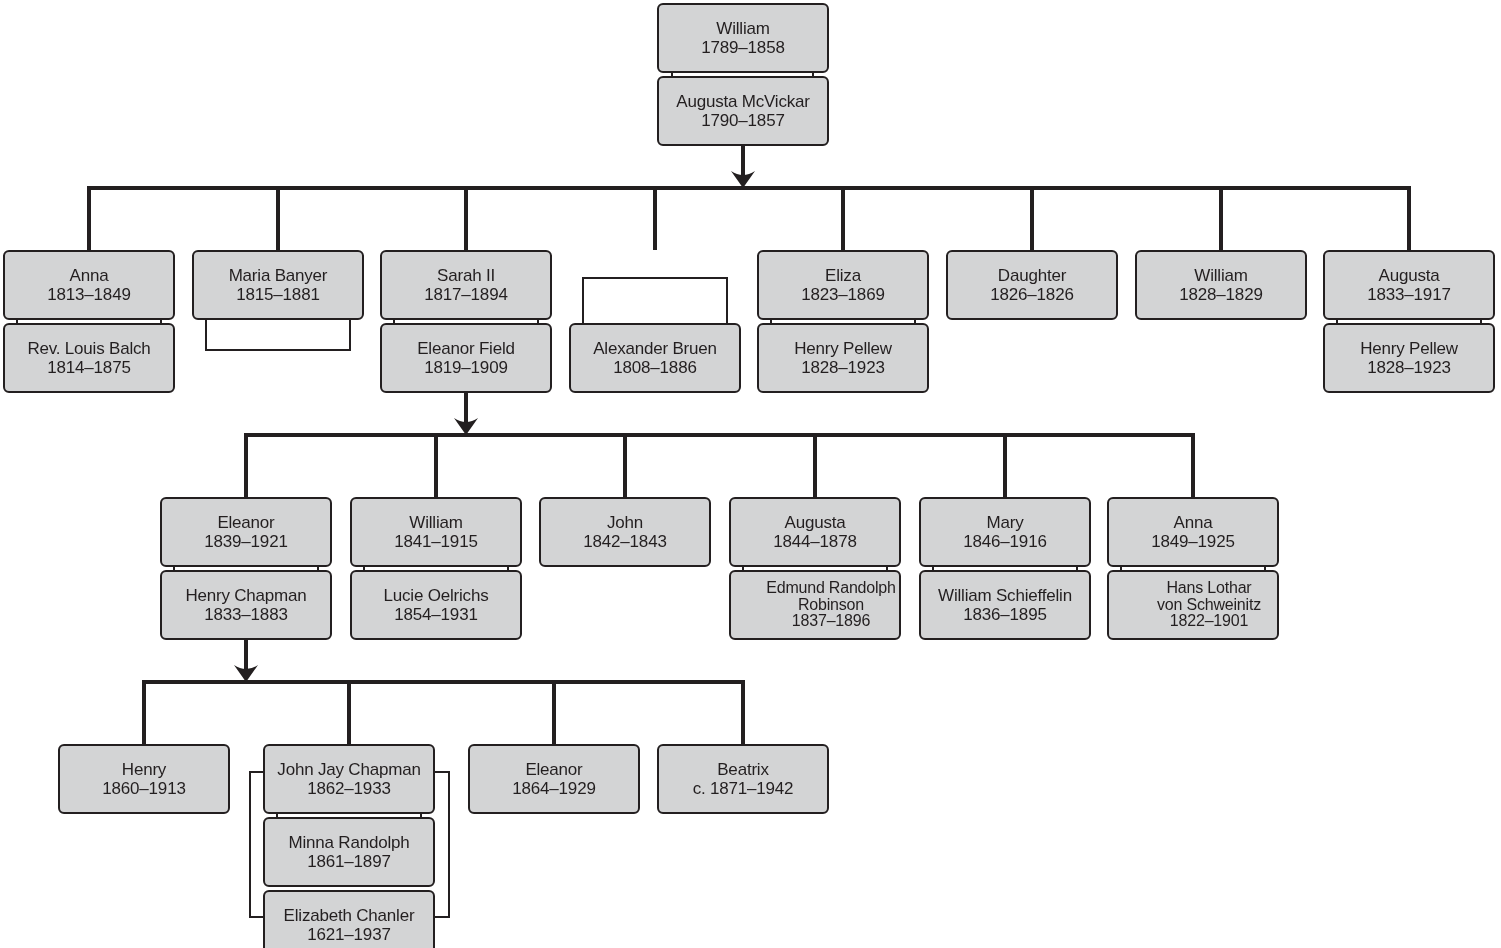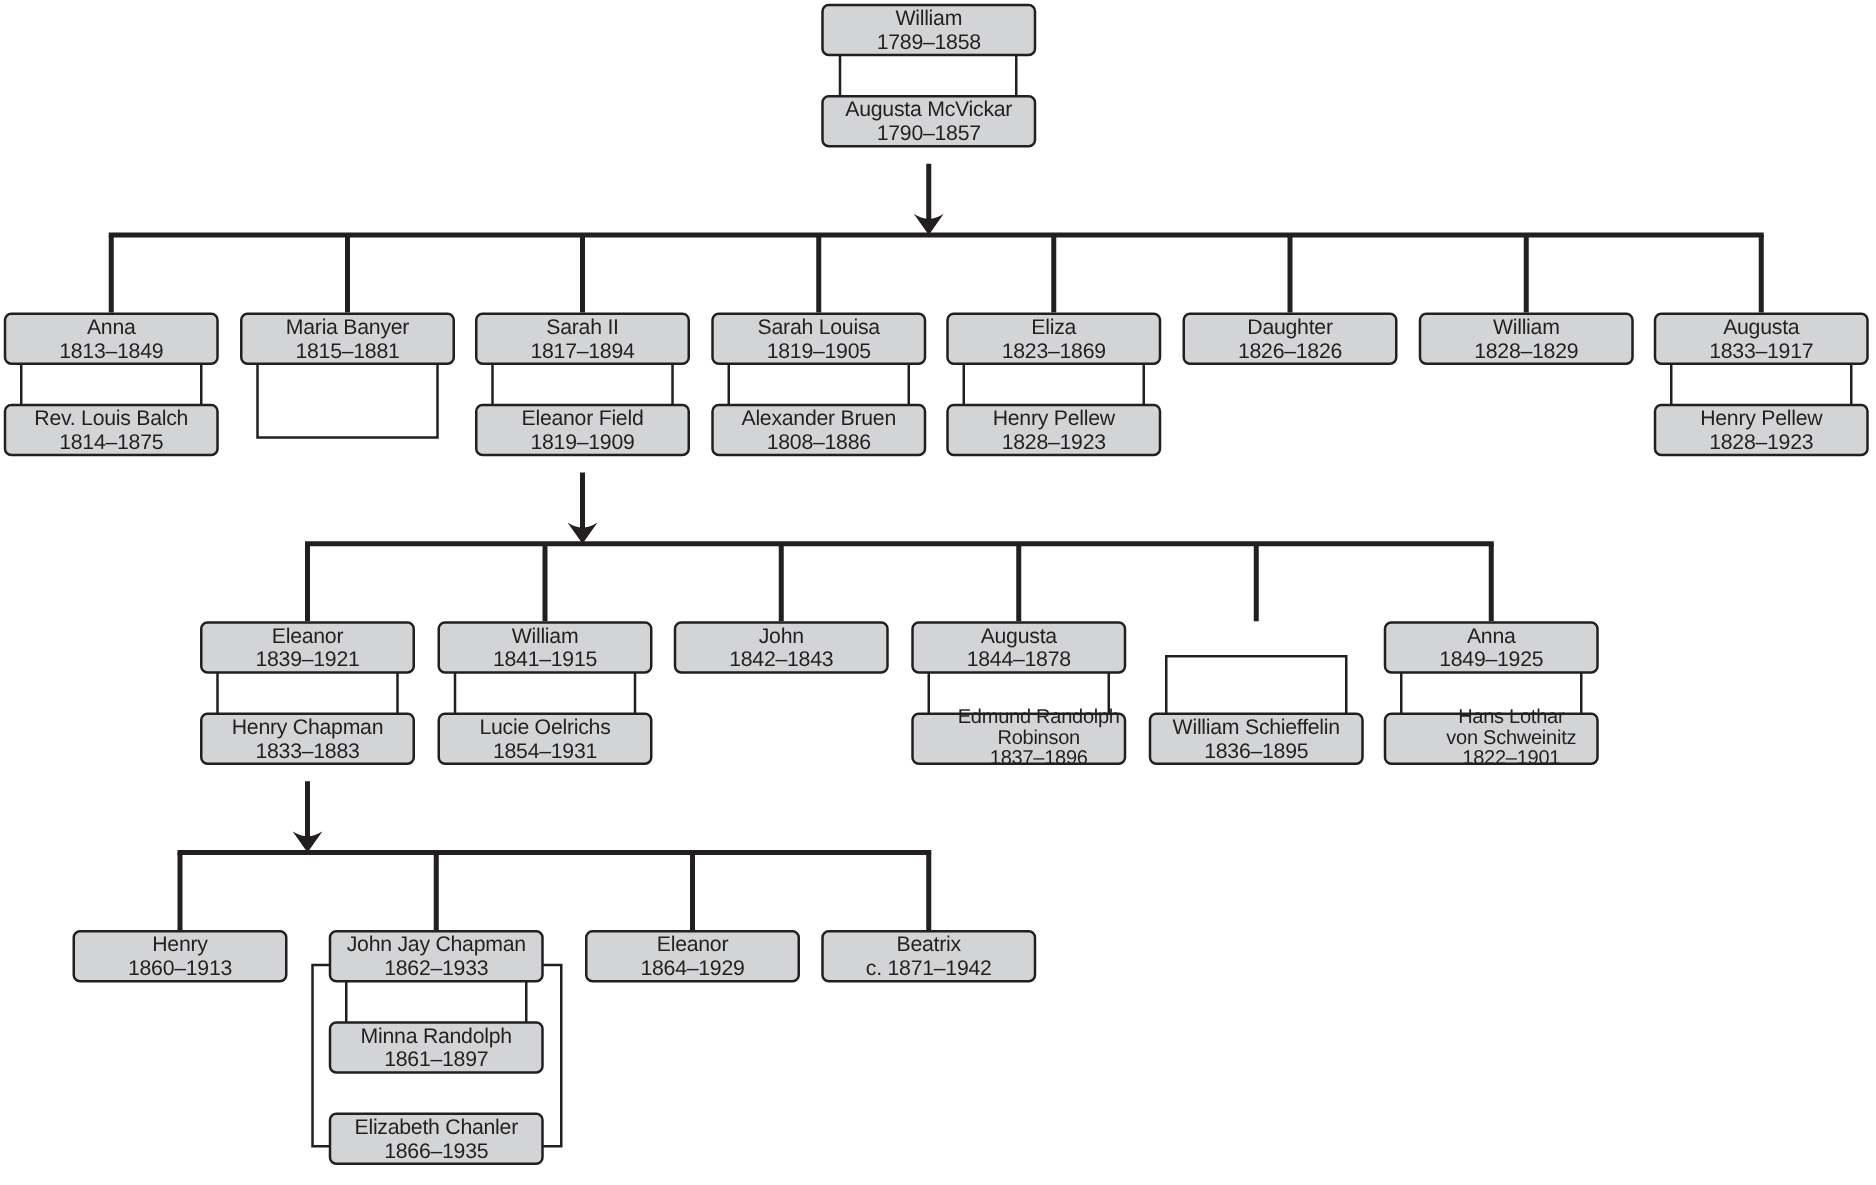--- a/index.html
+++ b/index.html
@@ -1,21 +1,21 @@
 <!DOCTYPE html>
 <html><head>
 <meta charset="utf-8">
 <style>
   html,body{margin:0;padding:0;background:#ffffff;}
   .canvas{
     position:relative;width:1501px;height:948px;background:#ffffff;
     font-family:"Liberation Sans",sans-serif;color:#231f20;overflow:hidden;
   }
   .box{
-    position:absolute;width:172px;height:42px;box-sizing:border-box;
+    position:absolute;width:172px;height:70px;box-sizing:border-box;
     background:#d3d4d5;border:2.5px solid #231f20;border-radius:6px;
     display:flex;flex-direction:column;justify-content:center;align-items:center;
     text-align:center;z-index:2;letter-spacing:-0.2px;
   }
   .box .name{font-size:17px;line-height:1.12;white-space:pre-line;}
   .box .dates{font-size:17px;line-height:1.12;}
   .box.lines3 .name,.box.lines3 .dates{font-size:16px;line-height:1.03;margin-left:32px;}
   .name.italic{}
   .bracket{
     position:absolute;box-sizing:border-box;border:2.5px solid #231f20;
@@ -79,24 +79,20 @@
 
   <div class="box" style="left:380px;top:250px">
     <div class="name">Sarah II</div>
     <div class="dates">1817–1894</div>
   </div>
   <div class="box" style="left:380px;top:323px">
     <div class="name">Eleanor Field</div>
     <div class="dates">1819–1909</div>
   </div>
 
-  <div class="box" style="left:569px;top:250px">
-    <div class="name">Sarah Louisa</div>
-    <div class="dates">1819–1905</div>
-  </div>
   <div class="box" style="left:569px;top:323px">
     <div class="name">Alexander Bruen</div>
     <div class="dates">1808–1886</div>
   </div>
 
   <div class="box" style="left:757px;top:250px">
     <div class="name">Eliza</div>
     <div class="dates">1823–1869</div>
   </div>
   <div class="box" style="left:757px;top:323px">
@@ -168,20 +164,24 @@
   <div class="box" style="left:729px;top:497px">
     <div class="name">Augusta</div>
     <div class="dates">1844–1878</div>
   </div>
   <div class="box lines3" style="left:729px;top:570px">
     <div class="name">Edmund Randolph
 Robinson</div>
     <div class="dates">1837–1896</div>
   </div>
 
+  <div class="box" style="left:919px;top:497px">
+    <div class="name">Mary</div>
+    <div class="dates">1846–1916</div>
+  </div>
   <div class="box" style="left:919px;top:570px">
     <div class="name">William Schieffelin</div>
     <div class="dates">1836–1895</div>
   </div>
 
   <div class="box" style="left:1107px;top:497px">
     <div class="name">Anna</div>
     <div class="dates">1849–1925</div>
   </div>
   <div class="box lines3" style="left:1107px;top:570px">
@@ -213,21 +213,21 @@
   <div class="box" style="left:263px;top:744px">
     <div class="name">John Jay Chapman</div>
     <div class="dates">1862–1933</div>
   </div>
   <div class="box" style="left:263px;top:817px">
     <div class="name">Minna Randolph</div>
     <div class="dates">1861–1897</div>
   </div>
   <div class="box" style="left:263px;top:890px">
     <div class="name">Elizabeth Chanler</div>
-    <div class="dates">1866–1935</div>
+    <div class="dates">1621–1937</div>
   </div>
 
   <div class="box" style="left:468px;top:744px">
     <div class="name">Eleanor</div>
     <div class="dates">1864–1929</div>
   </div>
 
   <div class="box" style="left:657px;top:744px">
     <div class="name">Beatrix</div>
     <div class="dates">c. 1871–1942</div>

